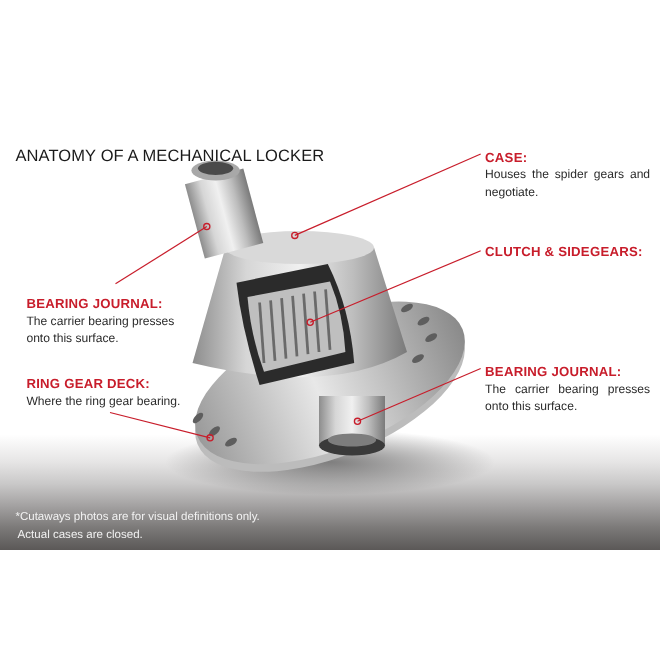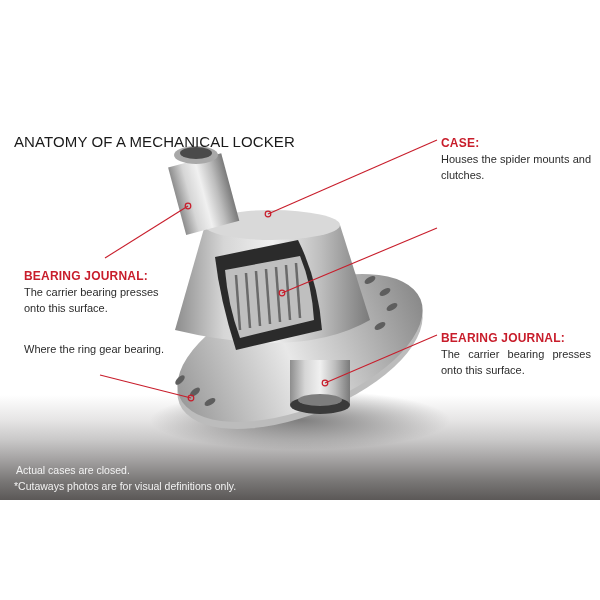--- a/index.html
+++ b/index.html
@@ -99,36 +99,38 @@
     <circle class="dot" cx="188" cy="206" r="2.8"></circle>
     <polyline class="lead" points="100,375 191,398"></polyline>
     <circle class="dot" cx="191" cy="398" r="2.8"></circle>
   </g>
 </svg>
 
 <div class="title">ANATOMY OF A MECHANICAL LOCKER</div>
 
 <div class="callout right" style="left:441px; top:135px; width:150px;">
   <div class="hd">CASE:</div>
-  <div>Houses the spider mounts and clutches.</div>
+  <div>Houses the spider gears and negotiate.</div>
 </div>
 
 <div class="callout right" style="left:441px; top:221px; width:150px;">
+  <div class="hd">CLUTCH &amp; SIDEGEARS:</div>
 </div>
 
 <div class="callout right" style="left:441px; top:330px; width:150px;">
   <div class="hd">BEARING JOURNAL:</div>
   <div>The carrier bearing presses onto this surface.</div>
 </div>
 
 <div class="callout" style="left:24px; top:268px; width:150px;">
   <div class="hd">BEARING JOURNAL:</div>
   <div>The carrier bearing presses onto this surface.</div>
 </div>
 
 <div class="callout" style="left:24px; top:341px; width:160px;">
+  <div class="hd">RING GEAR DECK:</div>
   <div>Where the ring gear bearing.</div>
 </div>
 
 <div class="note">
+  <div>*Cutaways photos are for visual definitions only.</div>
   <div style="padding-left:2px;">Actual cases are closed.</div>
-  <div>*Cutaways photos are for visual definitions only.</div>
 </div>
 
 </body></html>

